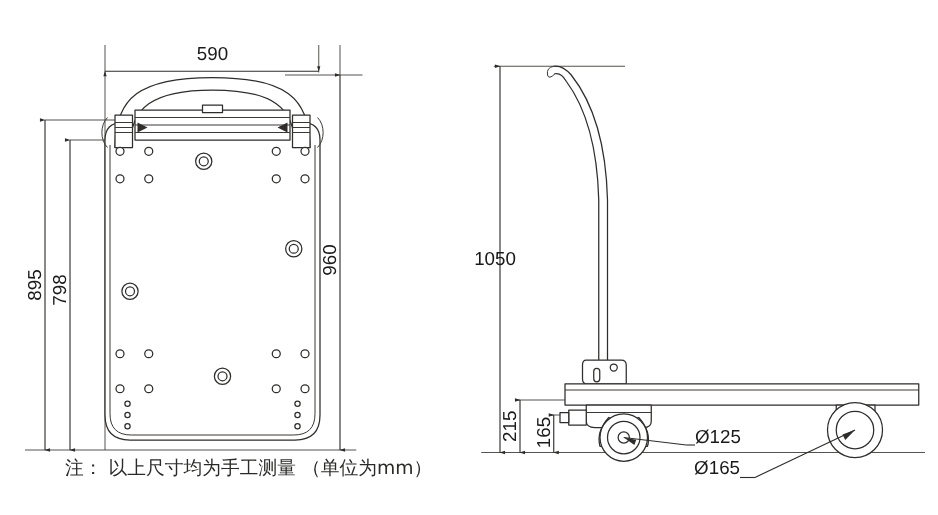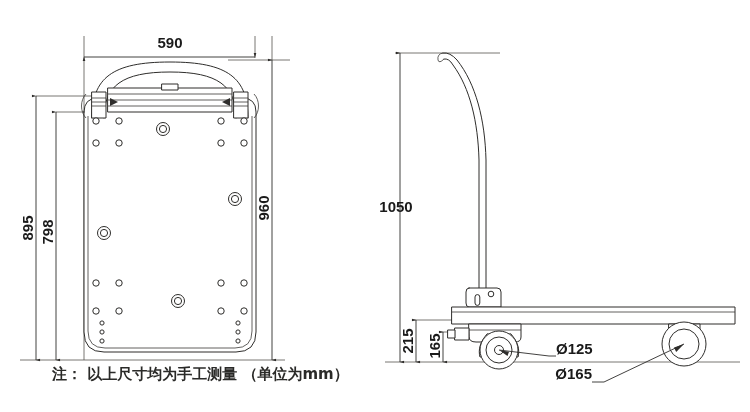--- a/index.html
+++ b/index.html
@@ -14,21 +14,20 @@
     overflow: hidden;
     font-family: "Liberation Sans", "DejaVu Sans", sans-serif;
     color: #1a1a1a;
   }
   #drawing-root {
     position: absolute;
     left: 0;
     top: 0;
     width: 750px;
     height: 412px;
-    font-weight: bold;
   }
   svg { display: block; }
   .dim-text {
     font-family: "Liberation Sans", "DejaVu Sans", sans-serif;
     font-size: 15px;
     fill: #1a1a1a;
   }
   .note-text {
     font-family: "DejaVu Sans", "Liberation Sans", sans-serif;
     font-size: 15px;

